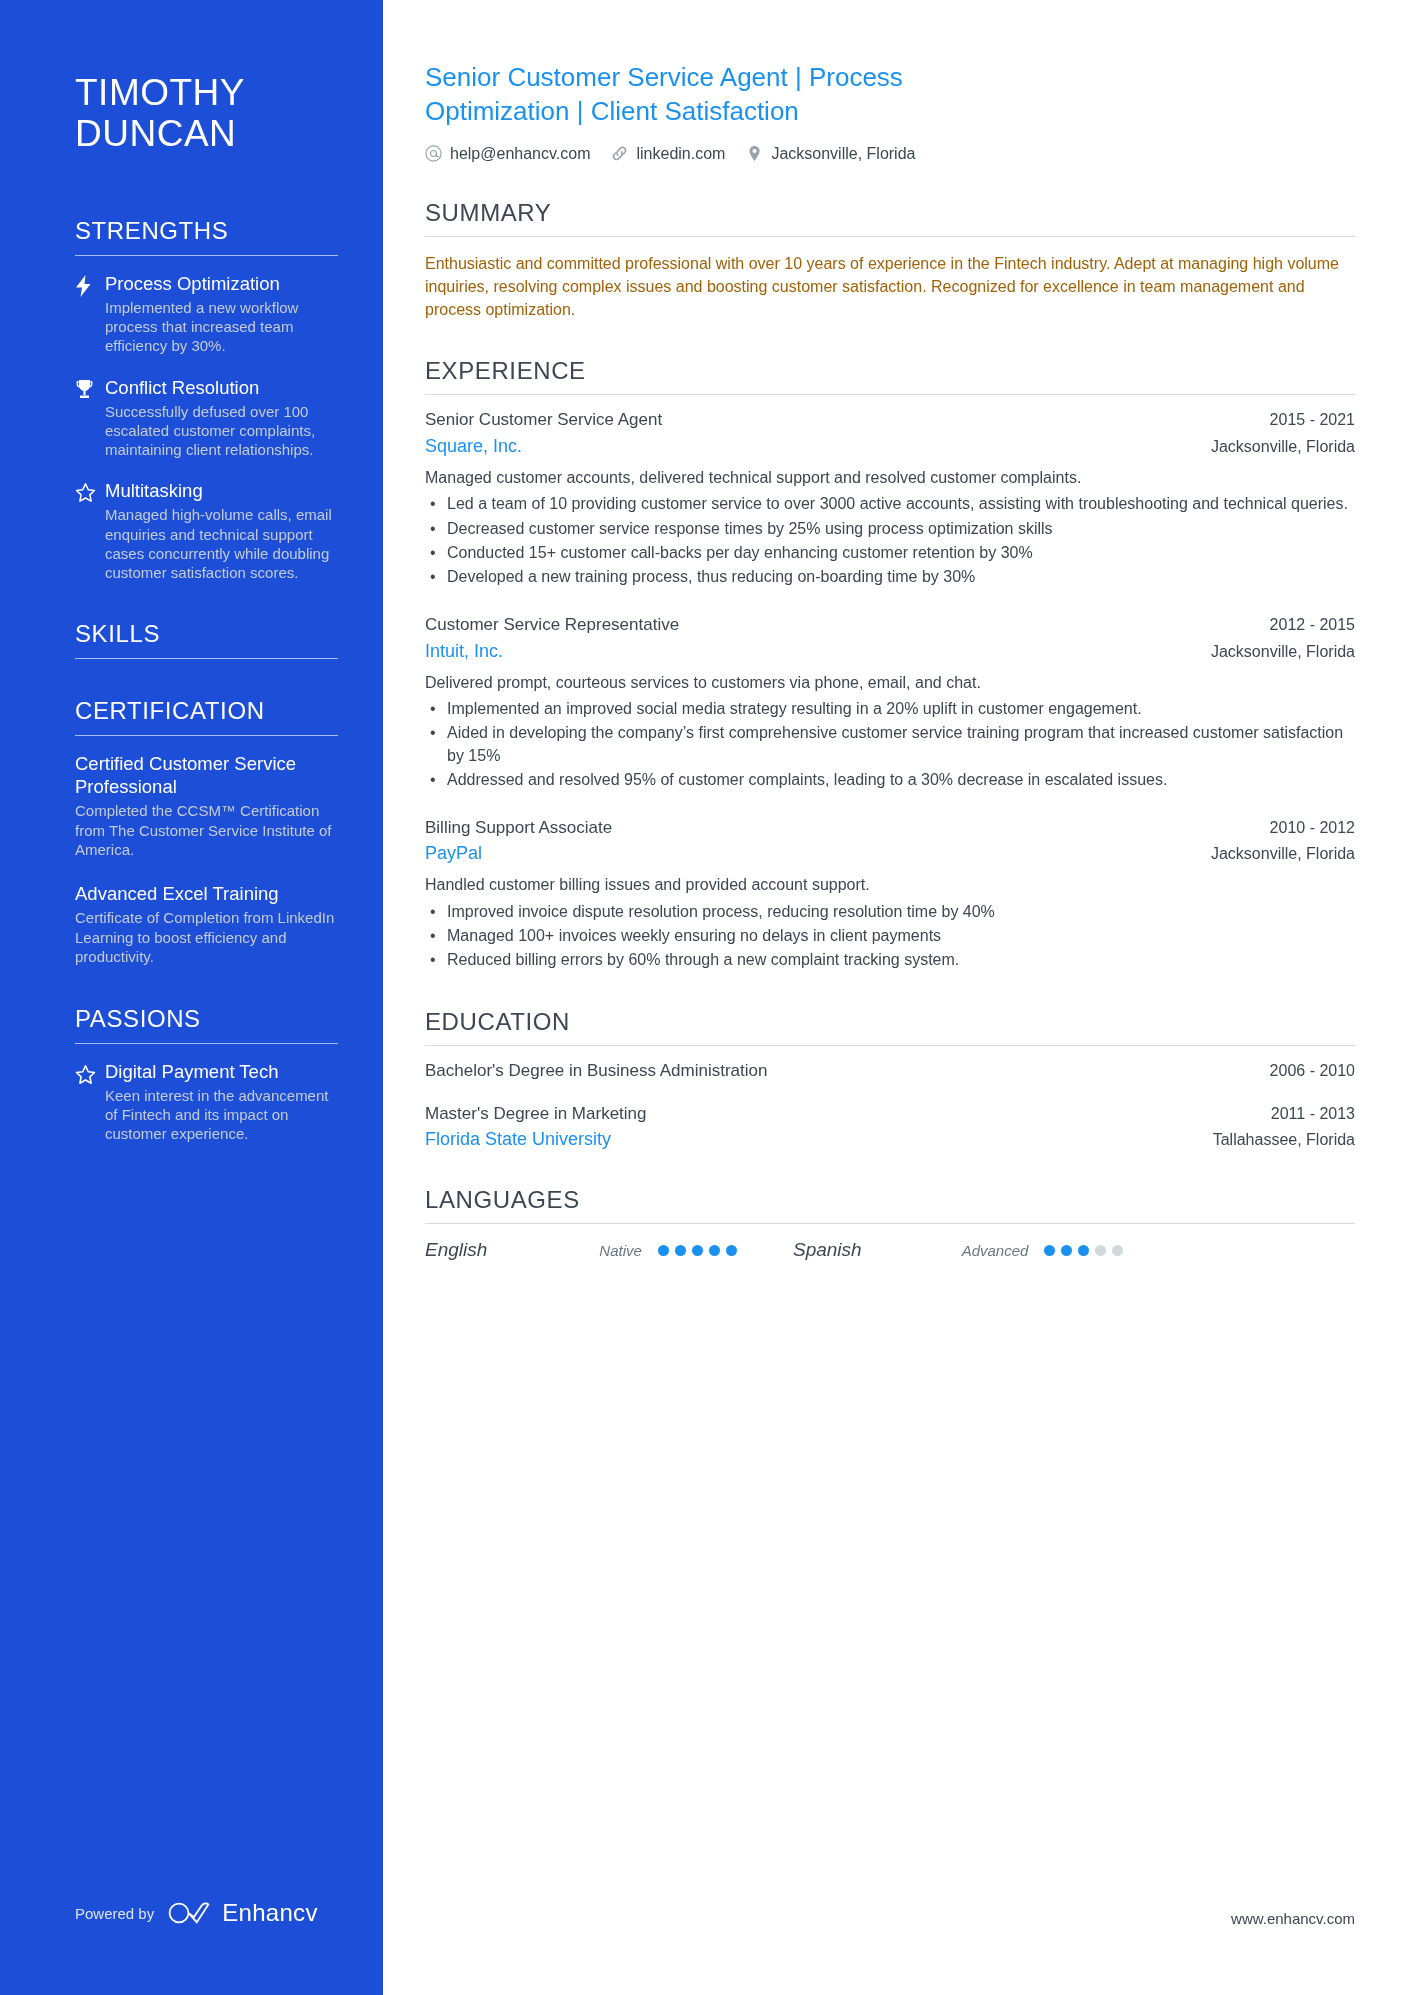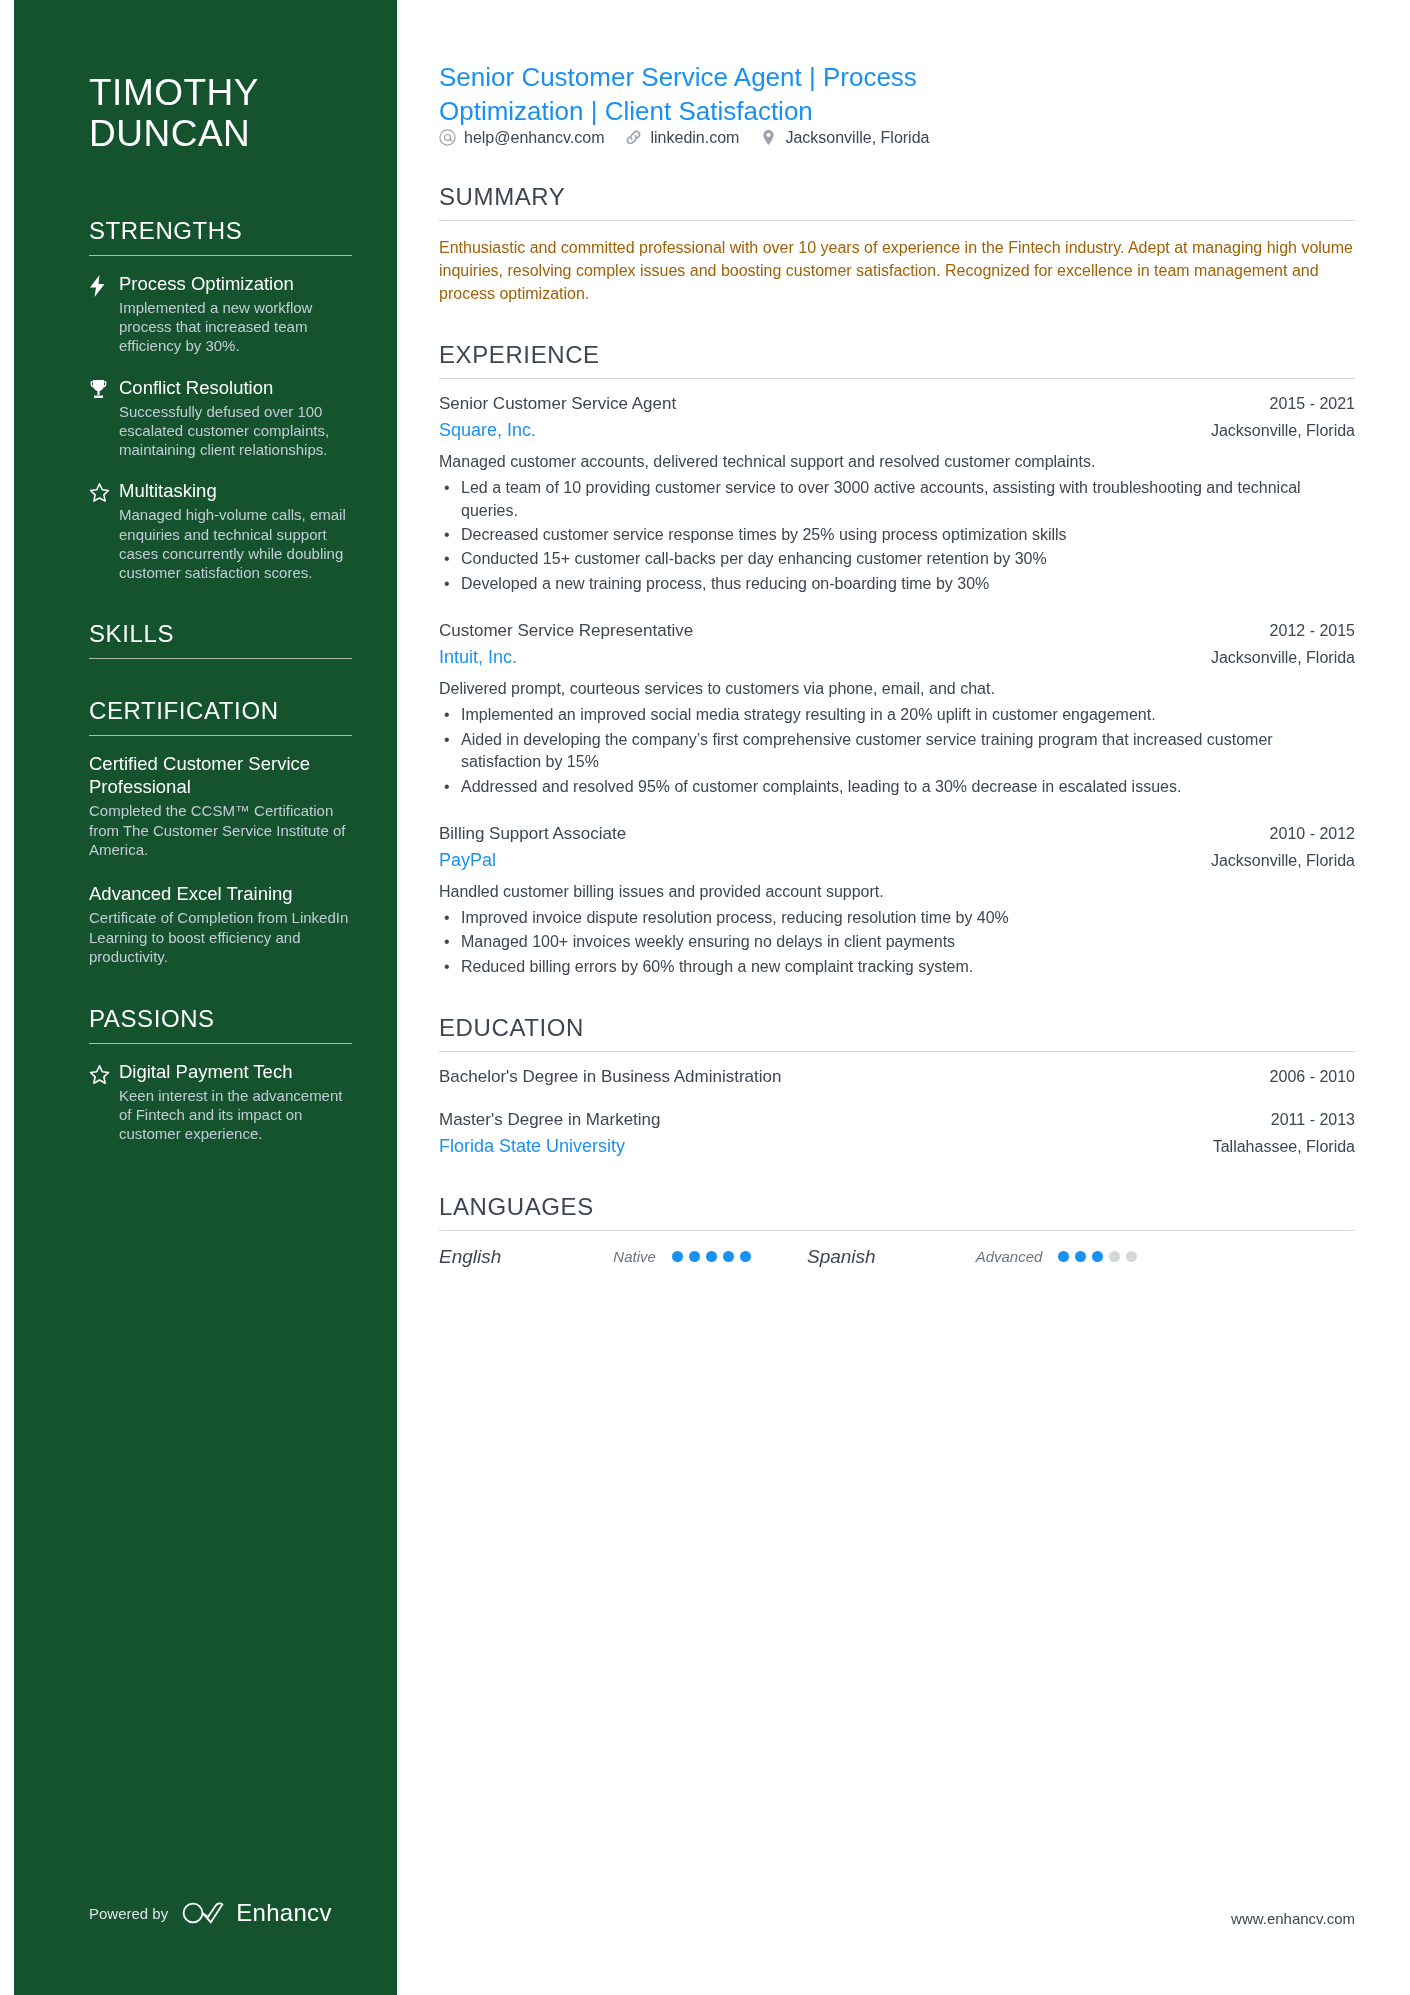--- a/index.html
+++ b/index.html
@@ -8,25 +8,24 @@
     width: 1410px; height: 1995px;
     font-family: "Liberation Sans", sans-serif;
     color: #333b45;
     -webkit-font-smoothing: antialiased;
   }
   .page { position: relative; width: 1410px; height: 1995px; display: flex; background:#fff; }
 
   
   .sidebar {
     width: 383px; flex: 0 0 383px;
-    background: #14532d;
+    background: #1d4ed8;
     color: #ffffff;
     padding: 0 45px 16px 75px;
     position: relative;
-    margin-left: 14px;
   }
   .name-block { padding-top: 72px; }
   .name-line {
     font-size: 37px; line-height: 1.12; font-weight: 400;
     letter-spacing: 0.5px; color: #ffffff; white-space: nowrap;
   }
   .side-section { margin-top: 38px; }
   .side-section.first { margin-top: 62px; }
   .side-h {
     font-size: 24px; font-weight: 400; letter-spacing: 0.6px;
@@ -63,21 +62,21 @@
   .logo-mark svg { display: block; }
   .logo-text { font-size: 24px; color: #ffffff; letter-spacing: 0.3px; font-weight: 300; }
 
   
   .main { flex: 1; padding: 60px 55px 0 42px; position: relative; }
   .headline {
     font-size: 26px; line-height: 1.32; color: #1a91f0; font-weight: 400;
     max-width: 540px;
   }
   .contact-row {
-    display: flex; align-items: center; gap: 9px; flex-wrap: wrap;
+    display: flex; align-items: center; gap: 9px; margin-top: 16px; flex-wrap: wrap;
   }
   .contact-item { display: flex; align-items: center; gap: 8px; margin-right: 12px; }
   .contact-item:last-child { margin-right: 0; }
   .contact-ico { width: 17px; height: 17px; display:block; }
   .contact-ico svg { display: block; }
   .contact-text { font-size: 16px; color: #3d4652; }
 
   .sect { margin-top: 36px; }
   .sect-h {
     font-size: 24px; letter-spacing: 0.6px; color: #3d4652; font-weight: 400;

